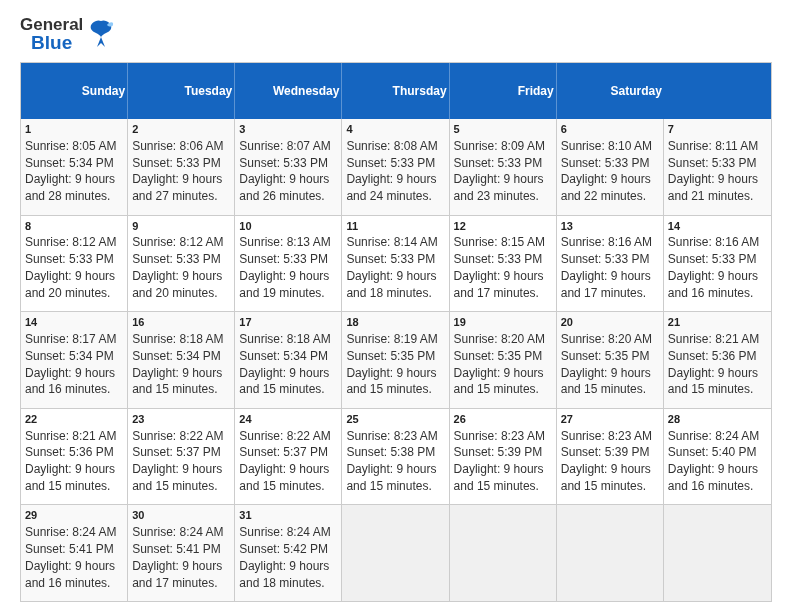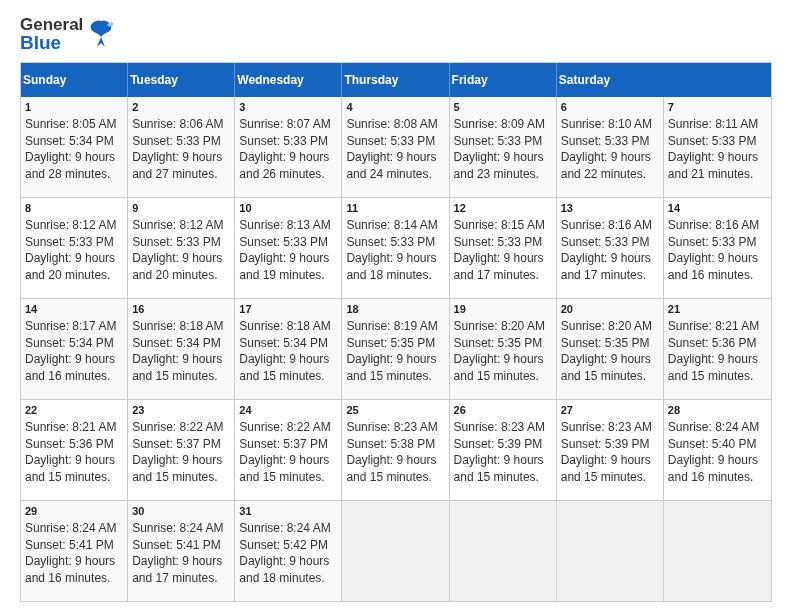--- a/index.html
+++ b/index.html
@@ -25,20 +25,21 @@
     }
     .logo {
       display: flex;
       flex-direction: column;
       align-items: flex-start;
     }
     .logo-row {
       display: flex;
       align-items: center;
       gap: 2px;
+      text-align: center;
     }
     .title-area {
       text-align: right;
     }
     .title-area h1 {
       font-size: 32px;
       font-weight: bold;
       color: #222;
       line-height: 1.1;
     }
@@ -55,22 +56,22 @@
     }
     .cal-header-row {
       display: grid;
       grid-template-columns: repeat(7, 1fr);
       background: #1565c0;
     }
     .cal-header-cell {
       color: #fff;
       font-size: 12px;
       font-weight: bold;
-      text-align: left;
-      padding: 10px 2px;
+      text-align: right;
+      padding: 21px 2px;
       border-right: 1px solid rgba(255,255,255,0.3);
     }
     .cal-header-cell:last-child { border-right: none; }
     .cal-body {
       flex: 1;
       display: flex;
       flex-direction: column;
     }
     .cal-week {
       display: grid;

